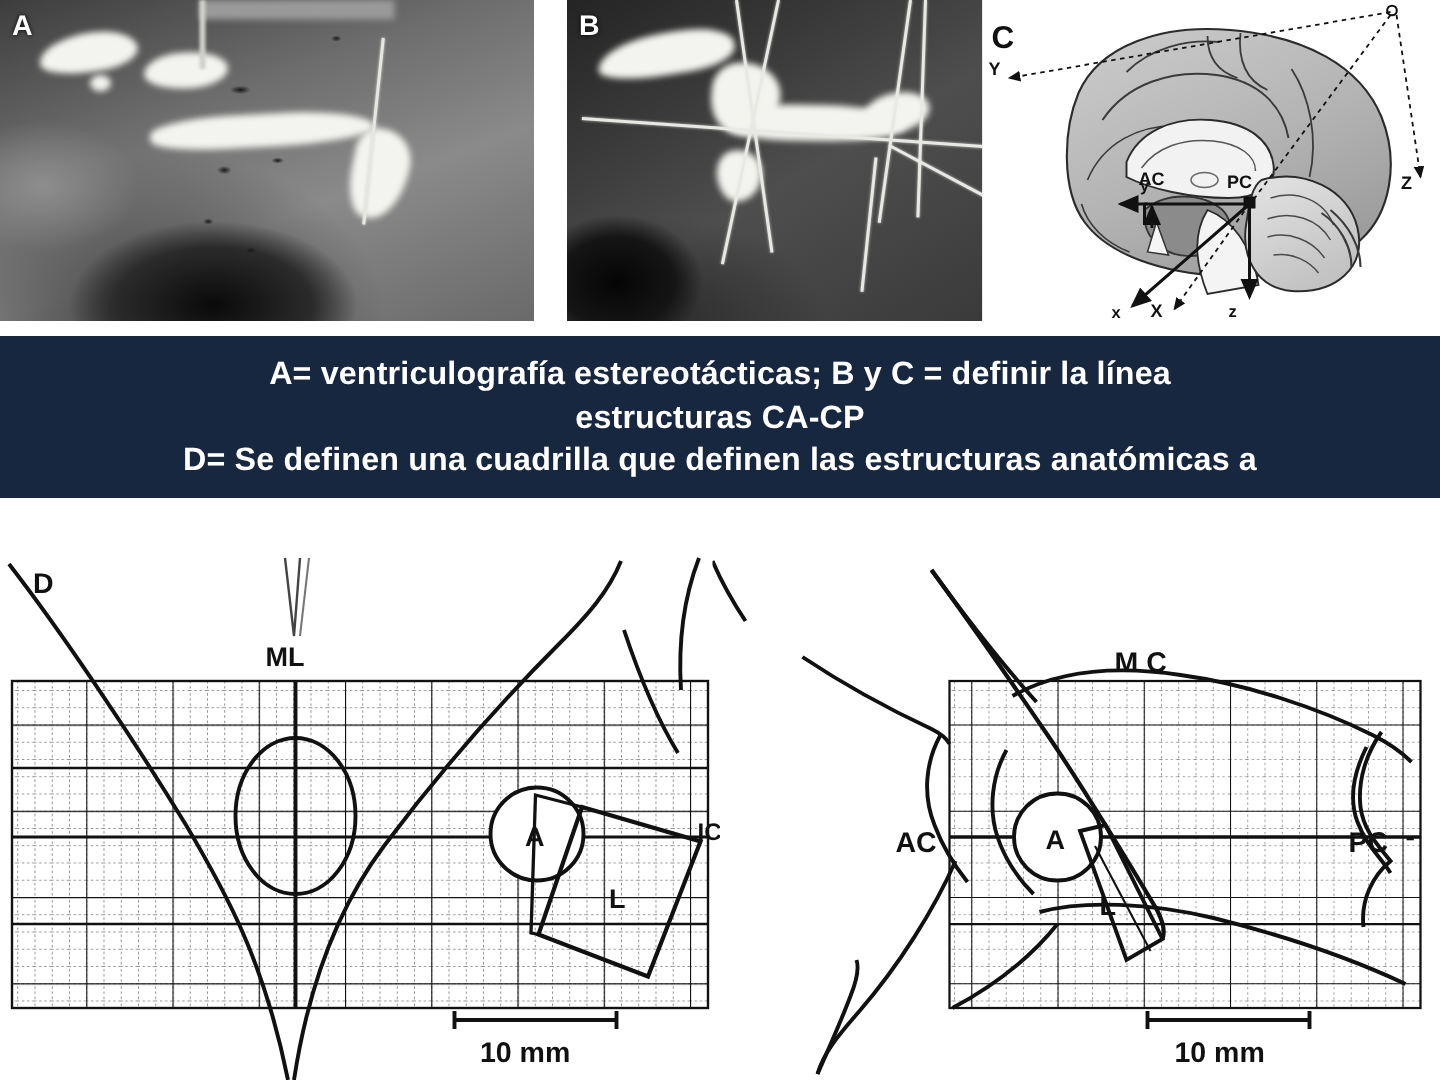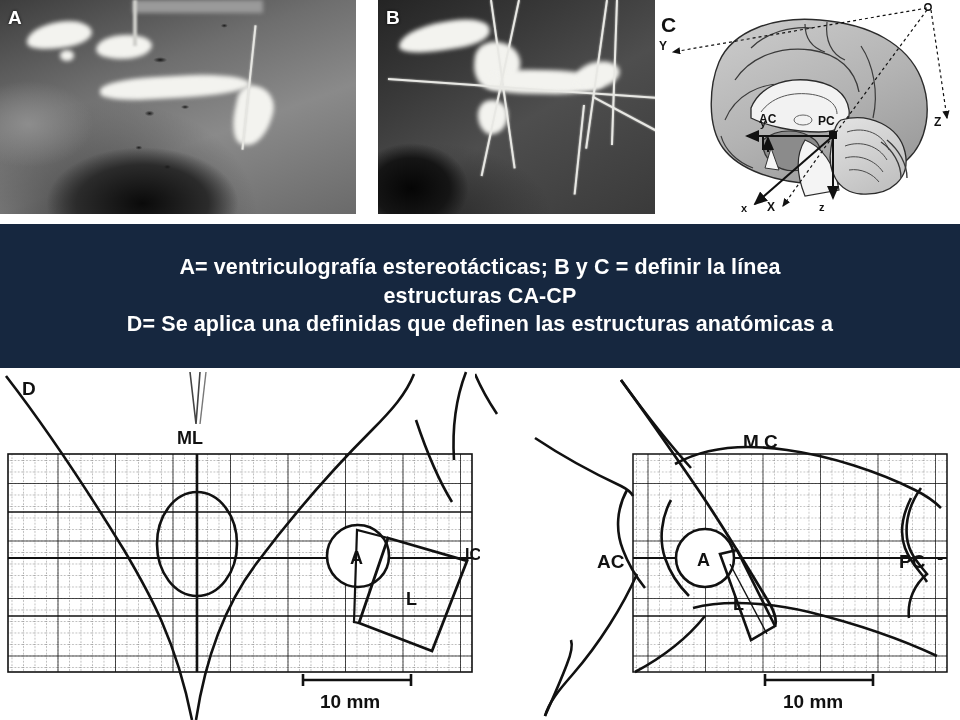--- a/index.html
+++ b/index.html
@@ -77,21 +77,21 @@
   #b-w7{left:215px;top:96px;width:75px;height:1.5px;transform:rotate(28deg);transform-origin:left center;}
 
   .panel-letter{
     position:absolute;font-weight:bold;font-size:19px;line-height:1;
     z-index:5;
   }
   .panel-letter.light{color:#ffffff;left:8px;top:8px;text-shadow:0 0 3px rgba(0,0,0,.9);}
 
   
   #caption{
-    position:absolute;left:0;top:224px;width:960px;height:144px;
+    position:absolute;left:0;top:224px;width:960px;height:108px;
     background:#16273f;
     display:flex;flex-direction:column;align-items:center;justify-content:center;
     box-sizing:border-box;padding:4px 40px;
   }
   #caption p{
     margin:0;color:#ffffff;font-weight:bold;font-size:21.5px;line-height:1.32;
     text-align:center;letter-spacing:.1px;
   }
 
   
@@ -222,21 +222,21 @@
         <text x="104" y="126" class="sc-label" font-size="11" fill="#111" opacity="0"></text>
         <text x="106" y="125" class="sc-label" font-size="12" fill="#111" transform="translate(-2,-2)">AC</text>
         <text x="163" y="125" class="sc-label" font-size="12" fill="#111">PC</text>
       </svg>
     </div>
   </div>
 
   <div id="caption">
     <p>A= ventriculografía estereotácticas; B y C = definir la línea</p>
     <p>estructuras CA-CP</p>
-    <p>D= Se aplica una definidas que definen las estructuras anatómicas a</p>
+    <p>D= Se definen una cuadrilla que definen las estructuras anatómicas a</p>
   </div>
 
   <div id="panel-d">
 
     <div id="d-left">
       <svg width="480" height="352" viewBox="0 0 480 352">
         <defs>
           <pattern id="fineL" width="11.5" height="11.5" patternUnits="userSpaceOnUse">
             <path d="M11.5 0 L0 0 0 11.5" fill="none" stroke="#262626" stroke-width="0.7" stroke-dasharray="1.6,1.8"></path>
           </pattern>

